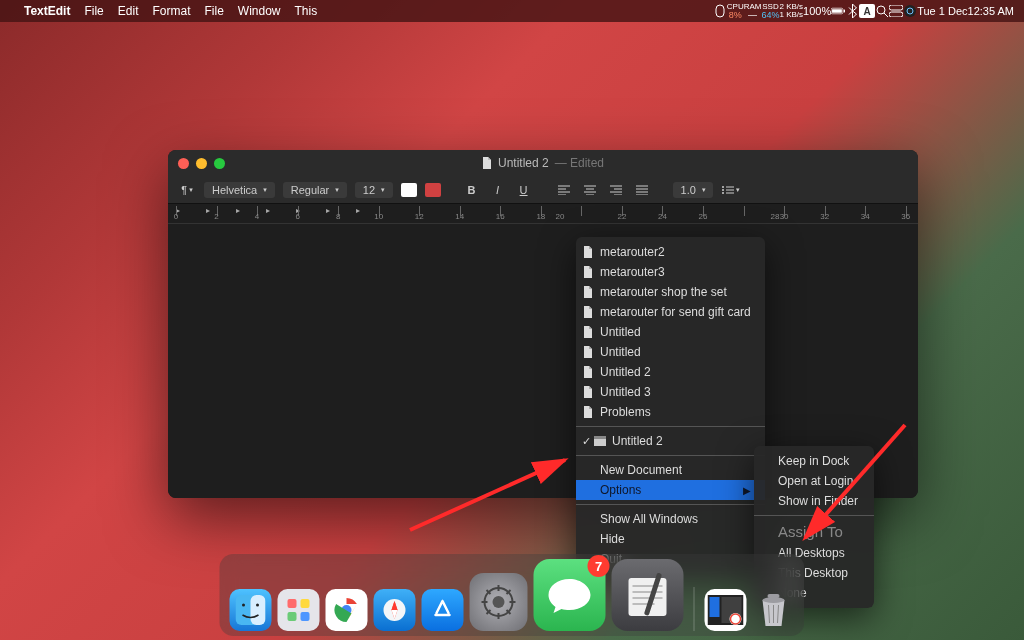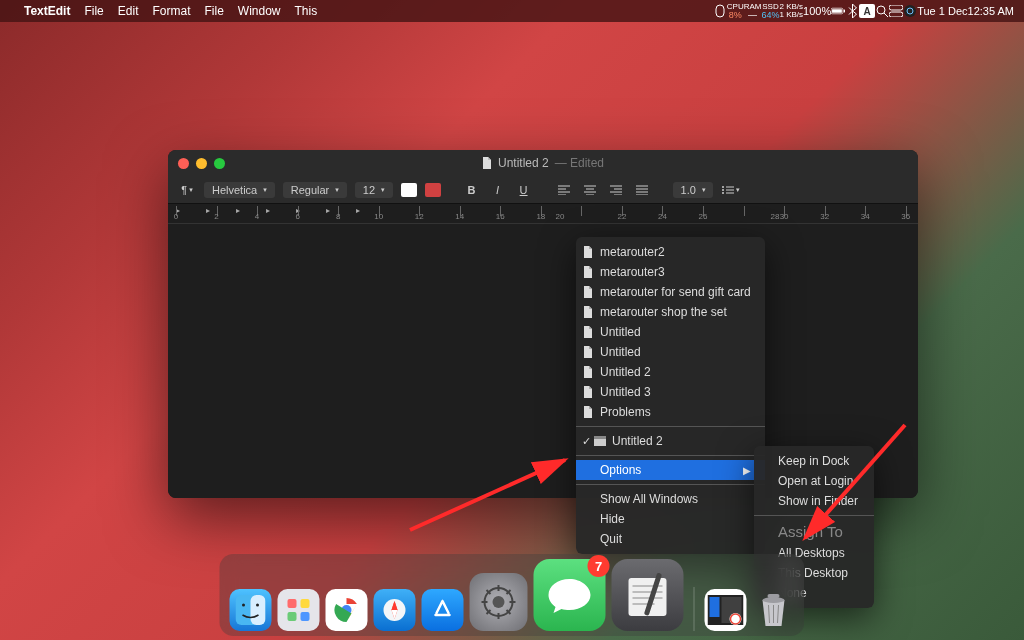--- a/index.html
+++ b/index.html
@@ -58,21 +58,21 @@
 
 
 .ctxmenu {
   position: absolute; background: rgba(40,40,40,0.96); border-radius: 6px;
   box-shadow: 0 10px 35px rgba(0,0,0,0.6); padding: 5px 0; min-width: 172px;
   font-size: 12px; color: #ddd;
 }
 .ctxmenu.main { left: 576px; top: 237px; }
 .ctxmenu.sub  { left: 754px; top: 446px; min-width: 120px; }
 .ctx-item { padding: 3px 14px 3px 24px; display:flex; align-items:center; gap:8px; position:relative; white-space:nowrap;}
-.ctx-item.hover { background: #1f6fe0; color: #ffffff; }
+.ctx-item.hover { background: #1f6fe0; color: #0f172a; }
 .ctx-item .chev { margin-left:auto; padding-left: 20px; font-size:10px;}
 .ctx-item .doc-ico { position:absolute; left:6px; width:12px; height:14px; display:inline-flex; align-items:center; justify-content:center;}
 .ctx-item .check { position:absolute; left:6px; font-size:11px;}
 .ctx-sep { height:1px; background:#555; margin:4px 0;}
 .ctx-heading { padding: 3px 14px 3px 24px; color:#888; font-size:15px;}
 
 
 .dock {
   position: absolute; bottom: 4px; left: 50%; transform: translateX(-50%);
   background: rgba(60,60,60,0.35); border-radius: 14px; padding: 5px 10px;
@@ -320,30 +320,30 @@
         </span>
         <span>metarouter3</span>
       </div>
       <div class="ctx-item">
         <span class="doc-ico">
           <svg width="10" height="12" viewBox="0 0 10 12">
             <path d="M1 0h5l3 3v9H1z" fill="#ddd"></path>
             <path d="M6 0v3h3" fill="#aaa"></path>
           </svg>
         </span>
+        <span>metarouter shop the set</span>
+      </div>
+      <div class="ctx-item">
+        <span class="doc-ico">
+          <svg width="10" height="12" viewBox="0 0 10 12">
+            <path d="M1 0h5l3 3v9H1z" fill="#ddd"></path>
+            <path d="M6 0v3h3" fill="#aaa"></path>
+          </svg>
+        </span>
         <span>metarouter for send gift card</span>
-      </div>
-      <div class="ctx-item">
-        <span class="doc-ico">
-          <svg width="10" height="12" viewBox="0 0 10 12">
-            <path d="M1 0h5l3 3v9H1z" fill="#ddd"></path>
-            <path d="M6 0v3h3" fill="#aaa"></path>
-          </svg>
-        </span>
-        <span>metarouter shop the set</span>
       </div>
       <div class="ctx-item">
         <span class="doc-ico">
           <svg width="10" height="12" viewBox="0 0 10 12">
             <path d="M1 0h5l3 3v9H1z" fill="#ddd"></path>
             <path d="M6 0v3h3" fill="#aaa"></path>
           </svg>
         </span>
         <span>Untitled</span>
       </div>
@@ -389,20 +389,23 @@
     <span class="check">✓</span>
     <span class="doc-ico" style="left:18px;">
         <svg width="12" height="10">
           <rect x="0" y="0" width="12" height="10" fill="#ccc"></rect>
           <rect x="0" y="0" width="12" height="3" fill="#888"></rect>
         </svg>
       </span>
     <span style="margin-left:12px;">Untitled 2</span>
   </div>
   <div class="ctx-sep"></div>
+  <div class="ctx-item">
+      <span>New Document</span>
+    </div>
   <div class="ctx-item hover">
     <span>Options</span>
     <span class="chev">▶</span>
   </div>
   <div class="ctx-sep"></div>
   <div class="ctx-item">
       <span>Show All Windows</span>
     </div>
   <div class="ctx-item">
       <span>Hide</span>

